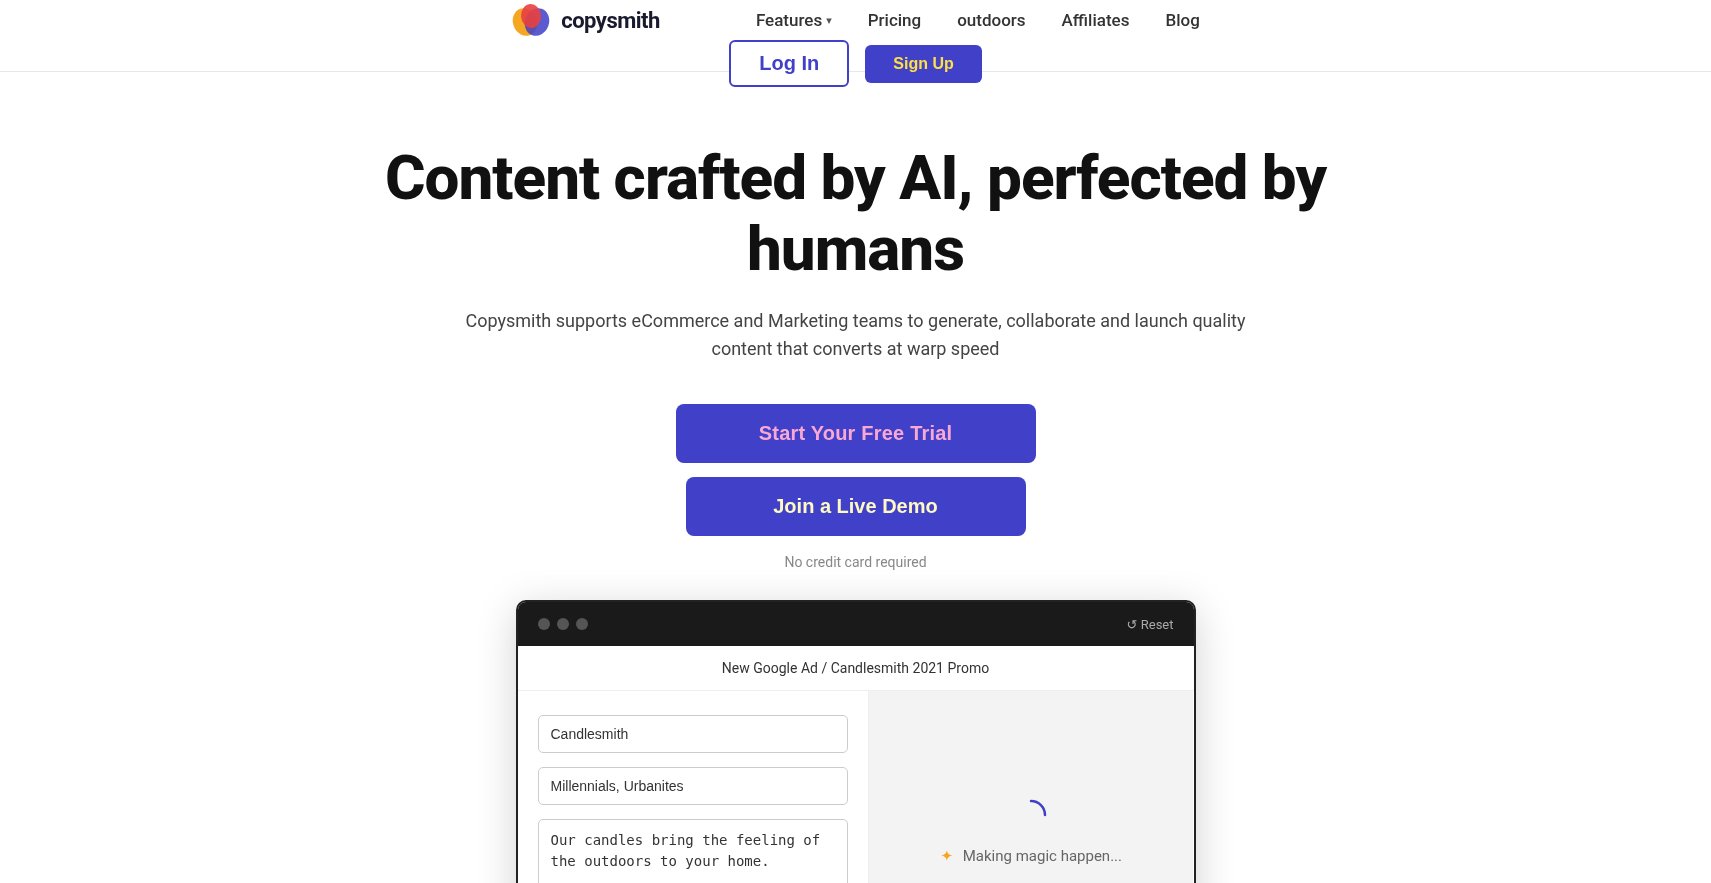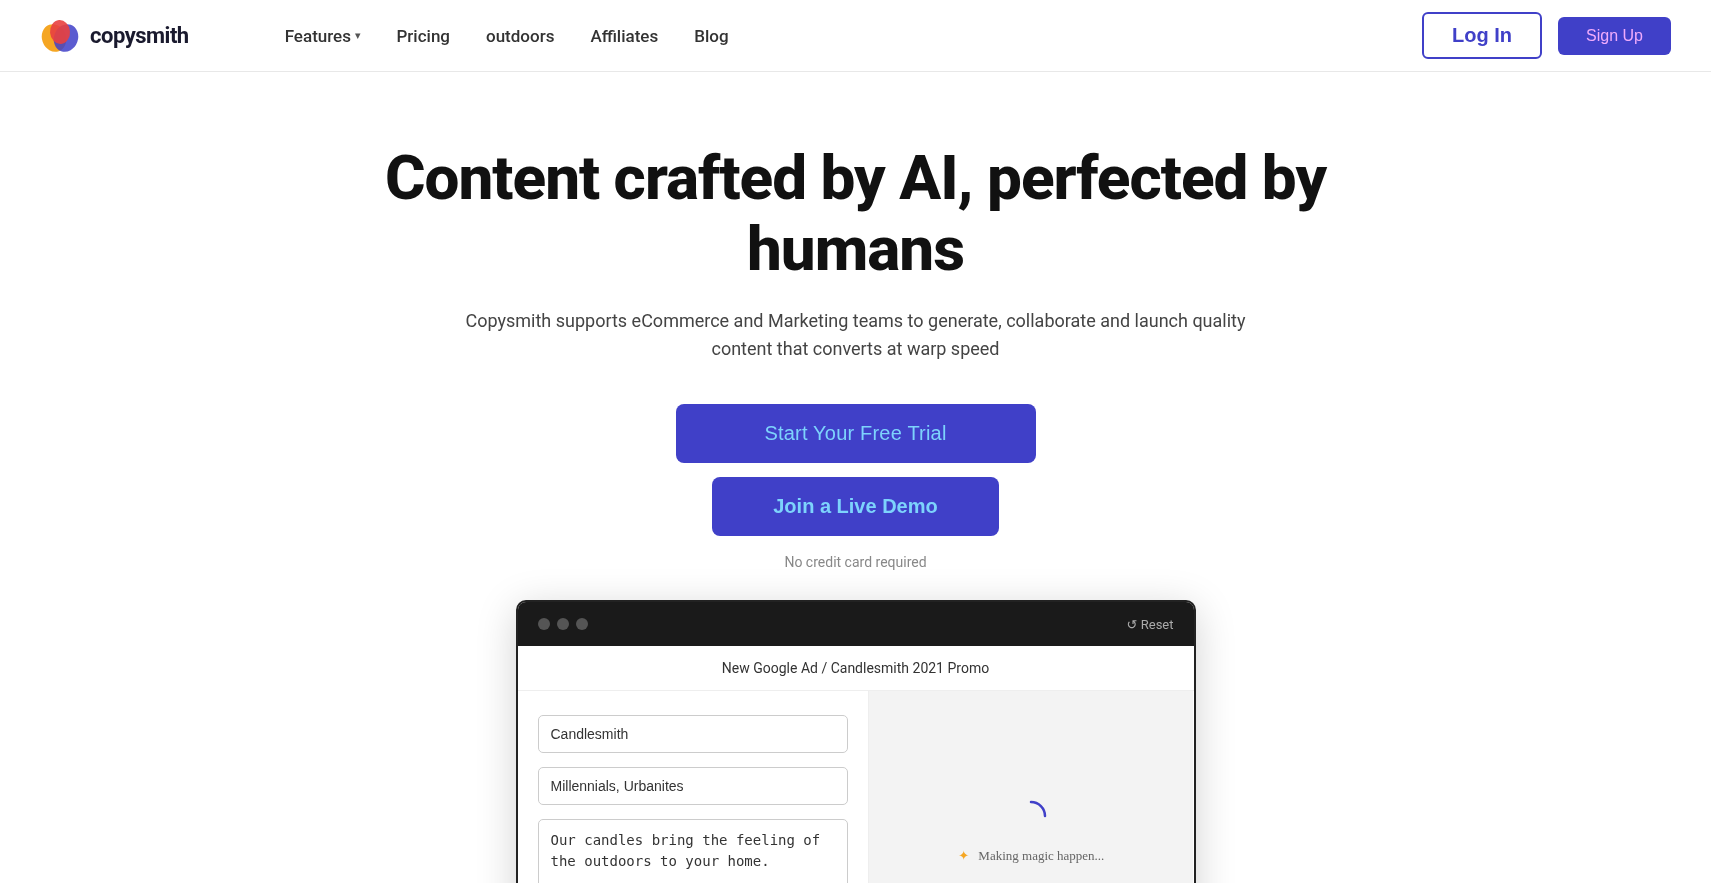--- a/index.html
+++ b/index.html
@@ -19,20 +19,21 @@
 
     
     .navbar {
       display: flex;
       align-items: center;
       justify-content: space-between;
       padding: 0 40px;
       height: 72px;
       border-bottom: 1px solid #e8e8e8;
       background: #fff;
+      flex-direction: column;
     }
 
     .navbar-left {
       display: flex;
       align-items: center;
       gap: 48px;
     }
 
     .logo-area {
       display: flex;
@@ -93,23 +94,23 @@
       font-size: 20px;
       font-weight: 600;
       cursor: pointer;
     }
 
     .btn-signup {
       padding: 10px 28px;
       border: none;
       border-radius: 6px;
       background: #4040c8;
-      color: #f0abfc;
+      color: #fde047;
       font-size: 16px;
-      font-weight: 400;
+      font-weight: 700;
       cursor: pointer;
     }
 
     
     .hero {
       display: flex;
       flex-direction: column;
       align-items: center;
       text-align: center;
       padding: 70px 40px 40px;
@@ -138,34 +139,34 @@
       flex-direction: column;
       align-items: center;
       gap: 14px;
       margin-bottom: 14px;
     }
 
     .btn-primary {
       padding: 18px 0;
       width: 360px;
       background: #4040c8;
-      color: #7dd3fc;
+      color: #f9a8d4;
       font-size: 20px;
-      font-weight: 400;
+      font-weight: 700;
       border: none;
       border-radius: 8px;
       cursor: pointer;
       letter-spacing: 0.2px;
     }
 
     .btn-secondary {
       padding: 18px 0;
-      width: 287px;
+      width: 340px;
       background: #4040c8;
-      color: #7dd3fc;
+      color: #fef9c3;
       font-size: 20px;
       font-weight: 700;
       border: none;
       border-radius: 8px;
       cursor: pointer;
     }
 
     .no-credit {
       font-size: 14px;
       color: #888;
@@ -276,22 +277,21 @@
       min-height: 280px;
     }
 
     .spinner-arc {
       width: 36px;
       height: 36px;
     }
 
     .magic-text {
       color: #666;
-      font-size: 13px;
-      font-family: Liberation Serif, serif;
+      font-size: 15px;
     }
 
     .magic-star {
       color: #f5a623;
       margin-right: 6px;
     }
   </style>
 </head>
 <body>
 

